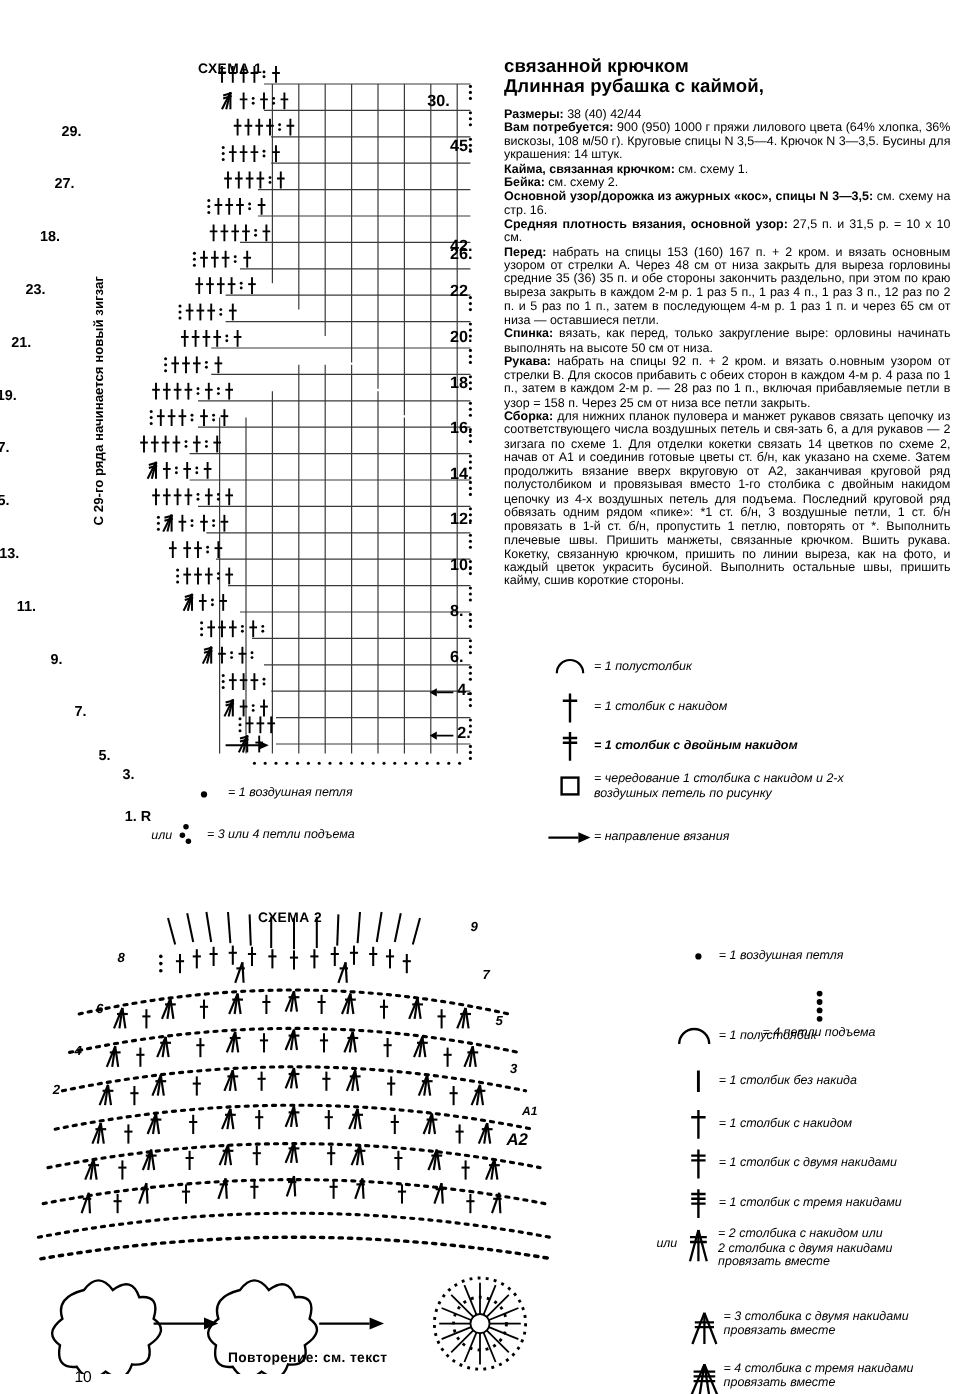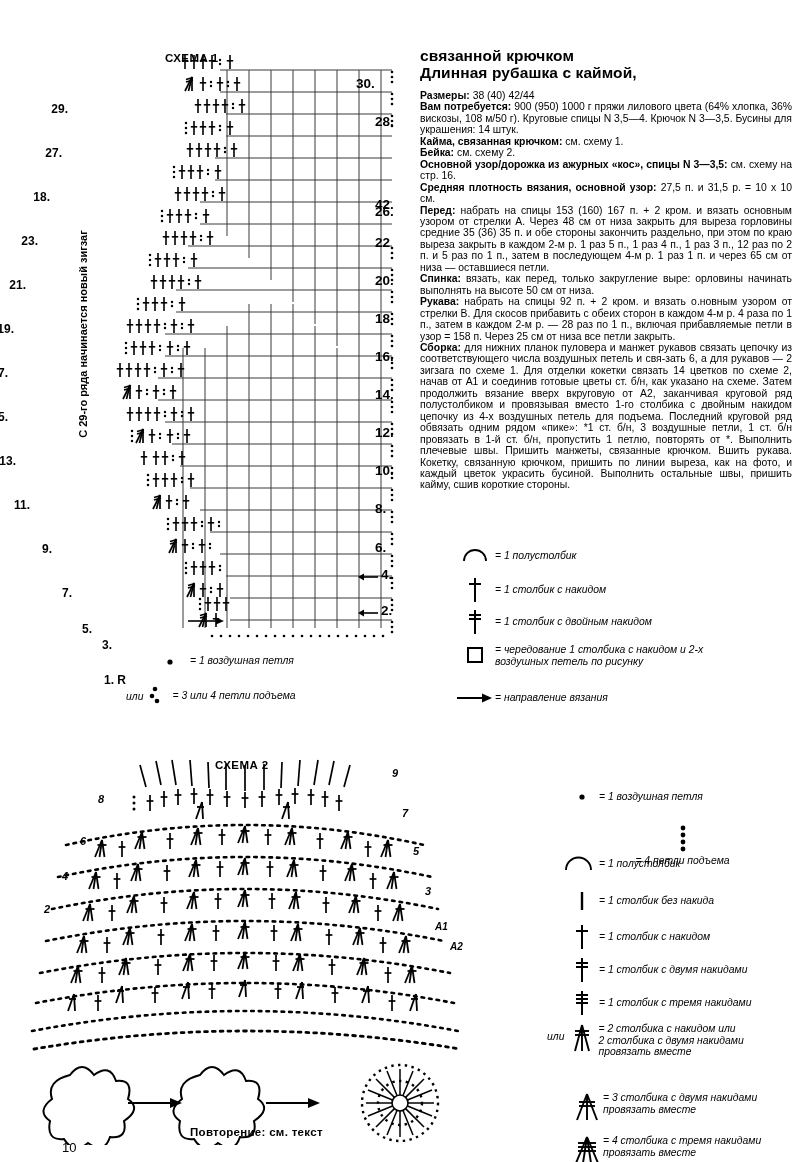--- a/index.html
+++ b/index.html
@@ -519,21 +519,21 @@
     <div class="s1-left-num num" style="left:-66px; top:362px;">15.</div>
     <div class="s1-left-num num" style="left:-58px; top:406px;">13.</div>
     <div class="s1-left-num num" style="left:-44px; top:450px;">11.</div>
     <div class="s1-left-num num" style="left:-22px; top:494px;">9.</div>
     <div class="s1-left-num num" style="left:-2px;  top:538px;">7.</div>
     <div class="s1-left-num num" style="left:18px;  top:574px;">5.</div>
     <div class="s1-left-num num" style="left:38px;  top:590px;">3.</div>
     <div class="s1-left-num num" style="left:40px;  top:625px;width:46px;">1. R</div>
 
     <div class="s1-right-num num-r" style="left:316px; top:28px;">30.</div>
-    <div class="s1-right-num num-r" style="left:335px; top:66px;">28.</div>
+    <div class="s1-right-num num-r" style="left:335px; top:66px;">45.</div>
     <div class="s1-right-num num-r" style="left:335px; top:116px;margin-top:40px;">26.</div>
     <div class="s1-right-num num-r" style="left:335px; top:149px;">42.</div>
     <div class="s1-right-num num-r" style="left:335px; top:187px;">22</div>
     <div class="s1-right-num num-r" style="left:335px; top:225px;">20.</div>
     <div class="s1-right-num num-r" style="left:335px; top:263px;">18</div>
     <div class="s1-right-num num-r" style="left:335px; top:301px;">16.</div>
     <div class="s1-right-num num-r" style="left:335px; top:339px;">14.</div>
     <div class="s1-right-num num-r" style="left:335px; top:377px;">12.</div>
     <div class="s1-right-num num-r" style="left:335px; top:415px;">10.</div>
     <div class="s1-right-num num-r" style="left:335px; top:453px;">8.</div>
@@ -603,21 +603,21 @@
     </div>
     <div class="leg-row" style="left:0;top:28px;width:345px;align-items:center;">
       <div class="leg-sym">
         <svg width="20" height="28">
           <line x1="10" y1="2" x2="10" y2="26" stroke="#000" stroke-width="2"></line>
           <line x1="4" y1="8" x2="16" y2="8" stroke="#000" stroke-width="2"></line>
         </svg>
       </div>
       <div class="legend-txt">= 1 столбик с накидом</div>
     </div>
-    <div class="leg-row" style="left:0;top:60px;width:345px;align-items:center;">
+    <div class="leg-row" style="left:0;top:60px;width:345px;align-items:center;font-weight:bold;">
       <div class="leg-sym">
         <svg width="20" height="28">
           <line x1="10" y1="2" x2="10" y2="26" stroke="#000" stroke-width="2"></line>
           <line x1="4" y1="7" x2="16" y2="7" stroke="#000" stroke-width="2"></line>
           <line x1="4" y1="11" x2="16" y2="11" stroke="#000" stroke-width="2"></line>
         </svg>
       </div>
       <div class="legend-txt">= 1 столбик с двойным накидом</div>
     </div>
     <div class="leg-row" style="left:0;top:96px;width:345px;align-items:flex-start;">
@@ -851,21 +851,21 @@
     <div class="s2-num" style="left:70px;top:90px;">6</div>
     <div class="s2-num" style="left:52px;top:125px;">4</div>
     <div class="s2-num" style="left:34px;top:158px;">2</div>
 
     <div class="s2-num" style="left:382px;top:22px;">9</div>
     <div class="s2-num" style="left:392px;top:62px;">7</div>
     <div class="s2-num" style="left:403px;top:100px;">5</div>
     <div class="s2-num" style="left:415px;top:140px;">3</div>
 
     <div class="s2-num" style="left:425px;top:176px;font-size:10px;">A1</div>
-    <div class="s2-num" style="left:440px;top:196px;font-size:10px;">A2</div>
+    <div class="s2-num" style="left:412px;top:196px;font-size:14px;">A2</div>
   </div>
 
   <div id="leg2">
     <div class="leg-row" style="left:0;top:0;width:235px;align-items:center;">
       <div class="leg-sym" style="width:34px;flex:0 0 34px;">
         <svg width="14" height="14">
             <circle cx="7" cy="7" r="2.6" fill="#000"></circle>
           </svg>
       </div>
       <div class="legend-txt">= 1 воздушная петля</div>

